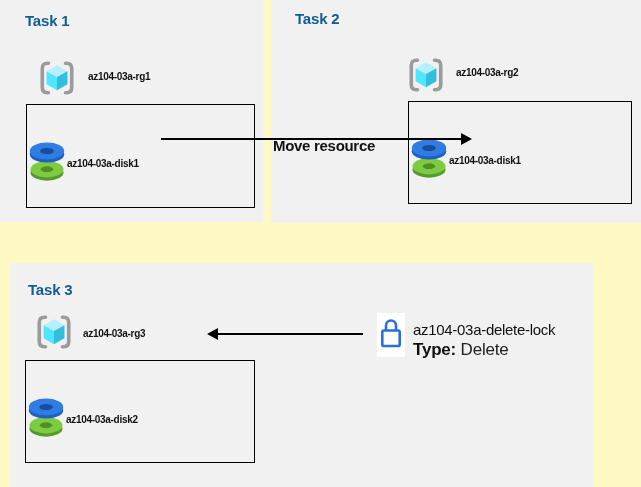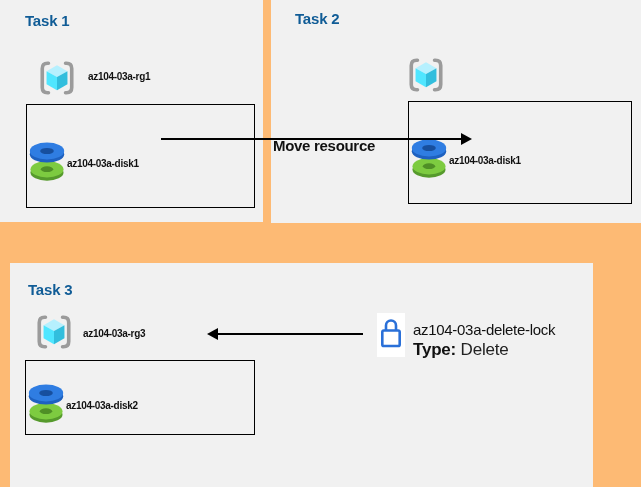--- a/index.html
+++ b/index.html
@@ -1,17 +1,17 @@
 <!DOCTYPE html>
 <html><head>
 <meta charset="utf-8">
 <style>
   html,body{margin:0;padding:0;background:#fff;}
   #stage{
-    position:relative;width:641px;height:487px;background:#fdba74;
+    position:relative;width:641px;height:487px;background:#fef9c3;
     font-family:"Liberation Sans",sans-serif;overflow:hidden;
   }
   .panel{position:absolute;background:#f1f1f1;}
   .task-title{
     position:absolute;font-size:15px;font-weight:700;color:#105c96;
     letter-spacing:-0.2px;white-space:nowrap;
   }
   .res-label{
     position:absolute;font-size:10px;font-weight:700;color:#111;
     letter-spacing:-0.3px;white-space:nowrap;
@@ -89,39 +89,40 @@
       </svg>
     <div class="res-label">az104-03a-disk1</div>
   </div>
 
   <div class="panel" style="left:271px;top:0;width:370px;height:223px;">
   </div>
   <div class="task-title" style="left:295px;top:10px;text-align:right;">Task 2</div>
   <svg class="icon-abs" style="left:407px;top:56px;" width="38" height="38">
       <use href="#sym-rg"></use>
     </svg>
+  <div class="res-label" style="left:456px;top:67px;">az104-03a-rg2</div>
   <div class="inner-box" style="left:408px;top:101px;width:224px;height:103px;padding-top:12px;">
     <svg class="disk-svg" width="40" height="42">
         <use href="#sym-disk"></use>
       </svg>
     <div class="res-label">az104-03a-disk1</div>
   </div>
 
   <div class="move-label" style="left:273px;top:117px;">Move resource</div>
   <div class="arrow-line" style="left:161px;top:138px;width:301px;"></div>
   <div class="arrow-head-right" style="left:461px;top:133px;"></div>
 
   <div class="panel" style="left:10px;top:263px;width:583px;height:224px;">
   </div>
   <div class="task-title" style="left:28px;top:281px;">Task 3</div>
   <svg class="icon-abs" style="left:35px;top:313px;" width="38" height="38">
       <use href="#sym-rg"></use>
     </svg>
   <div class="res-label" style="left:83px;top:328px;">az104-03a-rg3</div>
-  <div class="inner-box" style="left:25px;top:360px;width:230px;height:75px;padding-top:13px;">
+  <div class="inner-box" style="left:25px;top:360px;width:230px;height:103px;padding-top:13px;">
     <svg class="disk-svg" width="40" height="42">
         <use href="#sym-disk"></use>
       </svg>
     <div class="res-label">az104-03a-disk2</div>
   </div>
 
   <div class="arrow-line" style="left:218px;top:333px;width:145px;"></div>
   <div class="arrow-head-left" style="left:207px;top:328px;"></div>
 
   <div class="lock-plate" style="left:377px;top:313px;width:28px;height:44px;">

